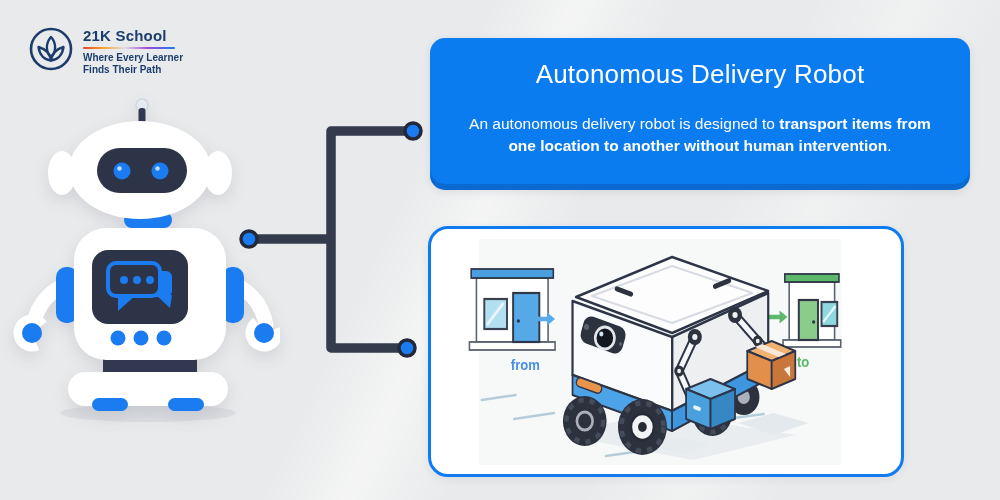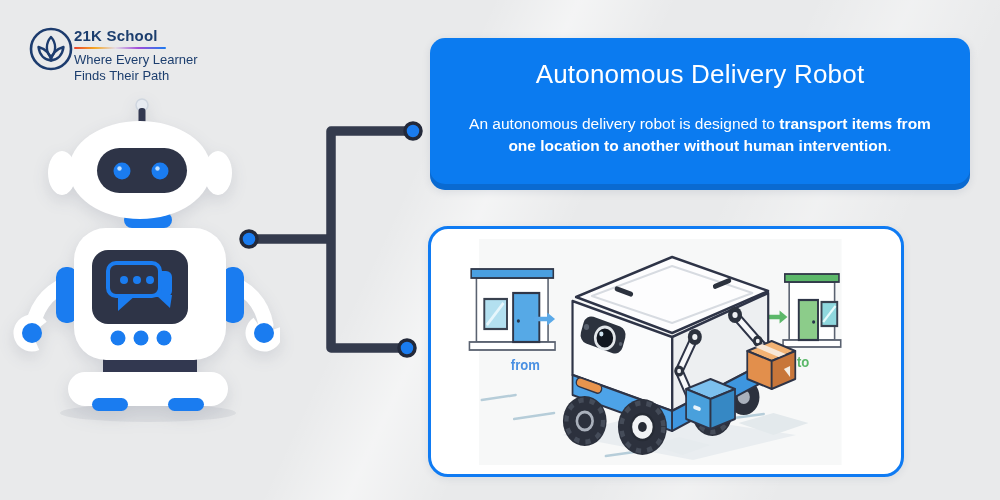--- a/index.html
+++ b/index.html
@@ -5,26 +5,26 @@
   html,body{margin:0;padding:0;}
   body{font-family:"Liberation Sans",sans-serif;}
   .canvas{
     position:relative;width:1000px;height:500px;overflow:hidden;
     background-color:#e9eaeb;
     background-image:
       linear-gradient(115deg, rgba(255,255,255,0) 40%, rgba(255,255,255,.5) 47%, rgba(255,255,255,0) 55%),
       linear-gradient(115deg, rgba(255,255,255,0) 66%, rgba(255,255,255,.35) 74%, rgba(255,255,255,0) 82%);
   }
   
-  .logo{position:absolute;left:28px;top:26px;display:flex;align-items:flex-start;}
+  .logo{position:absolute;left:28px;top:26px;display:flex;align-items:flex-start;gap:9px;}
   .logo-text{padding-top:2px;}
   .brand{font-size:15px;font-weight:bold;color:#1c3e6e;letter-spacing:.2px;line-height:1.1;}
   .brand-underline{height:2px;width:92px;margin:2px 0 3px 0;border-radius:1px;
     background:linear-gradient(90deg,#e8402f 0%,#f5a623 22%,#e3dbe6 45%,#a04bd8 70%,#1a7cf0 100%);}
-  .tagline{font-size:13px;font-weight:normal;color:#1c3e6e;line-height:1.25;}
+  .tagline{font-size:10px;font-weight:bold;color:#1c3e6e;line-height:1.25;}
   
   .title-card{
     position:absolute;left:430px;top:38px;width:540px;height:152px;box-sizing:border-box;
     background:#0b7bf0;border-radius:15px;color:#fff;text-align:center;
     box-shadow:inset 0 -6px 0 rgba(8,45,100,.22), 0 2px 8px rgba(30,50,90,.10);
     padding:22px 26px 0 26px;
   }
   .title-card h1{margin:0 0 10px 0;font-size:26px;line-height:1.1;font-weight:normal;letter-spacing:.2px;}
   .title-desc{font-size:15.5px;line-height:1.42;font-weight:normal;margin-top:24px;}
   .title-desc b{font-weight:bold;}

